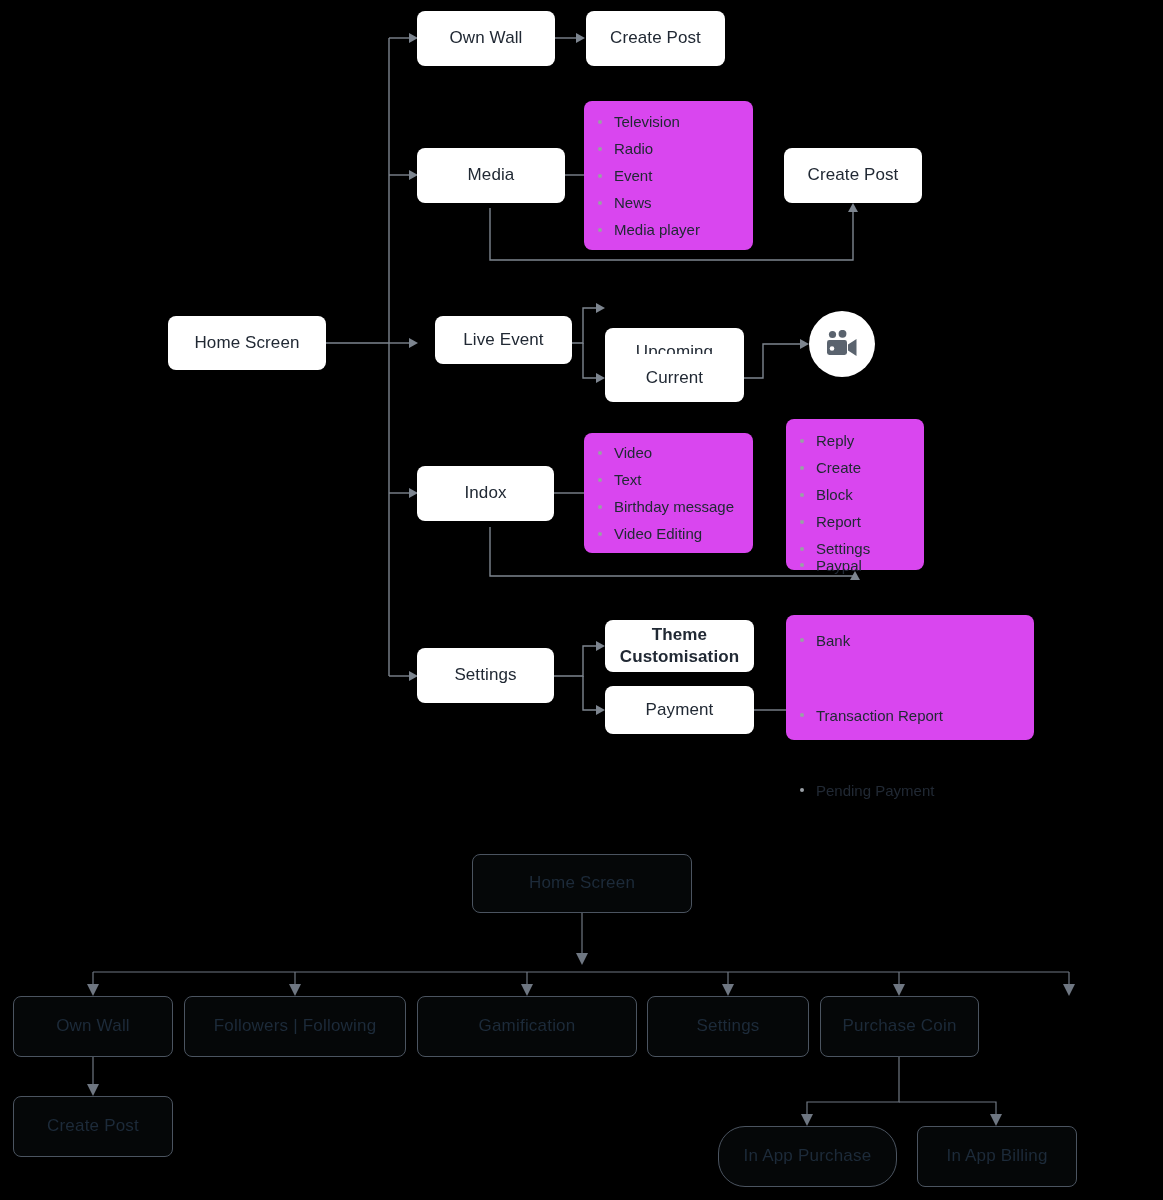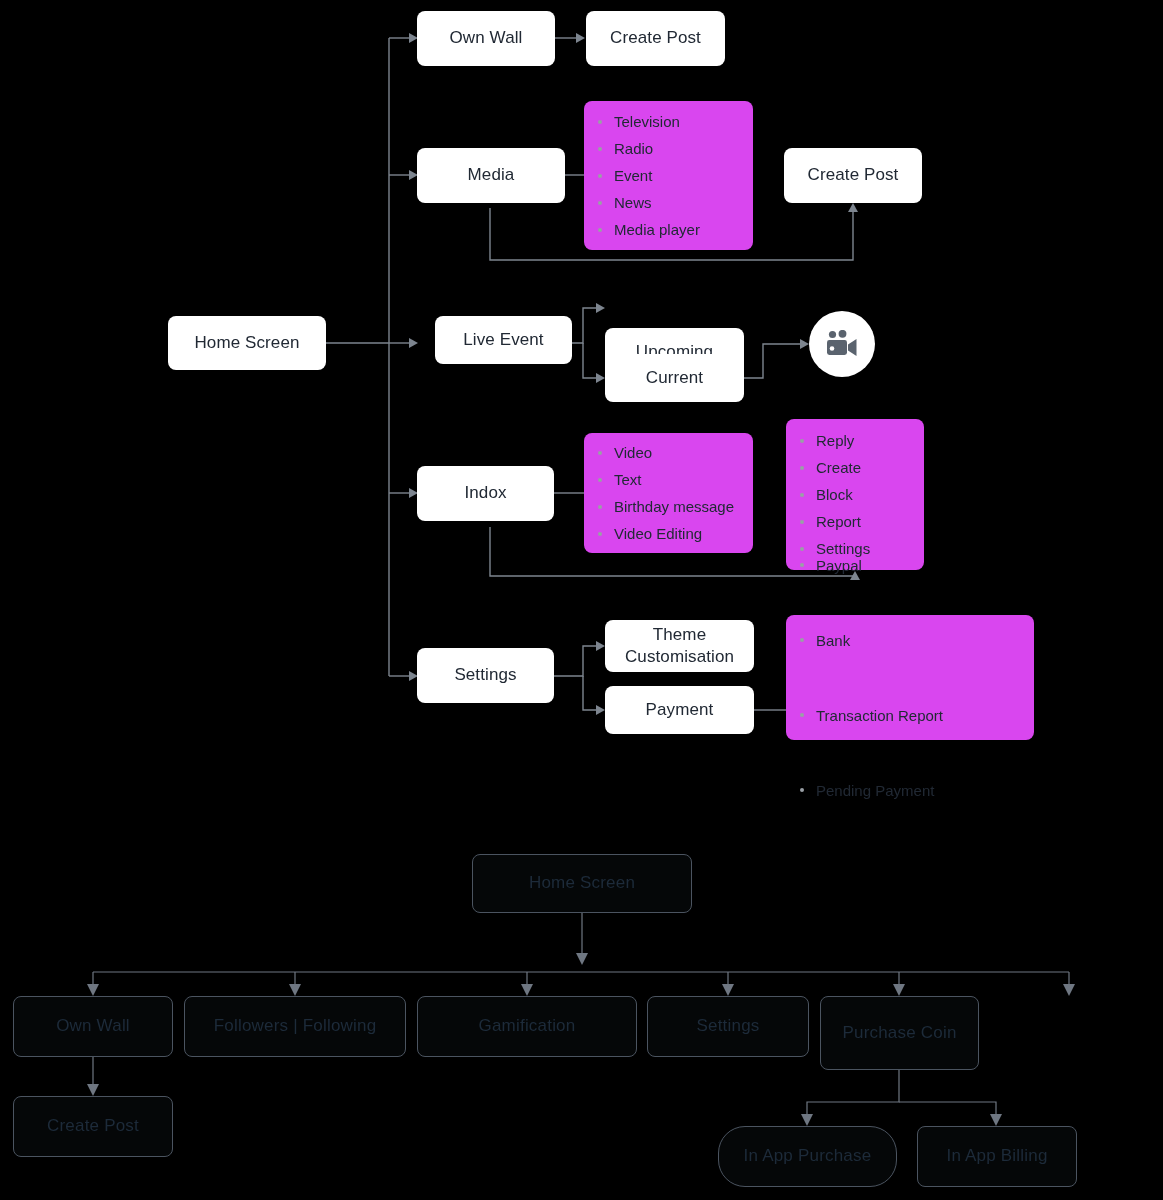--- a/index.html
+++ b/index.html
@@ -28,21 +28,21 @@
     color: #212934;
     display: flex;
     align-items: center;
     justify-content: center;
     text-align: center;
     font-size: 17px;
     line-height: 1.22;
     letter-spacing: 0.1px;
     padding: 4px 8px;
   }
-  .node.two-line { line-height: 1.28; }
+  .node.two-line { line-height: 1.28; font-weight: bold; }
 
   
   .listbox {
     position: absolute;
     box-sizing: border-box;
     background: #d946ef;
     border-radius: 8px;
     color: #212934;
     display: flex;
     flex-direction: column;
@@ -347,21 +347,21 @@
   </div>
 
   <div class="dnode" style="left:417px; top:996px; width:220px; height:61px;">
     <span>Gamification</span>
   </div>
 
   <div class="dnode" style="left:647px; top:996px; width:162px; height:61px;">
     <span>Settings</span>
   </div>
 
-  <div class="dnode" style="left:820px; top:996px; width:159px; height:74px;">
+  <div class="dnode" style="left:820px; top:996px; width:159px; height:61px;">
     <span>Purchase Coin</span>
   </div>
 
 
   <div class="dnode" style="left:13px; top:1096px; width:160px; height:61px;">
     <span>Create Post</span>
   </div>
 
   <div class="dnode" style="left:718px; top:1126px; width:179px; height:61px;border-radius:27px;">
     <span>In App Purchase</span>

